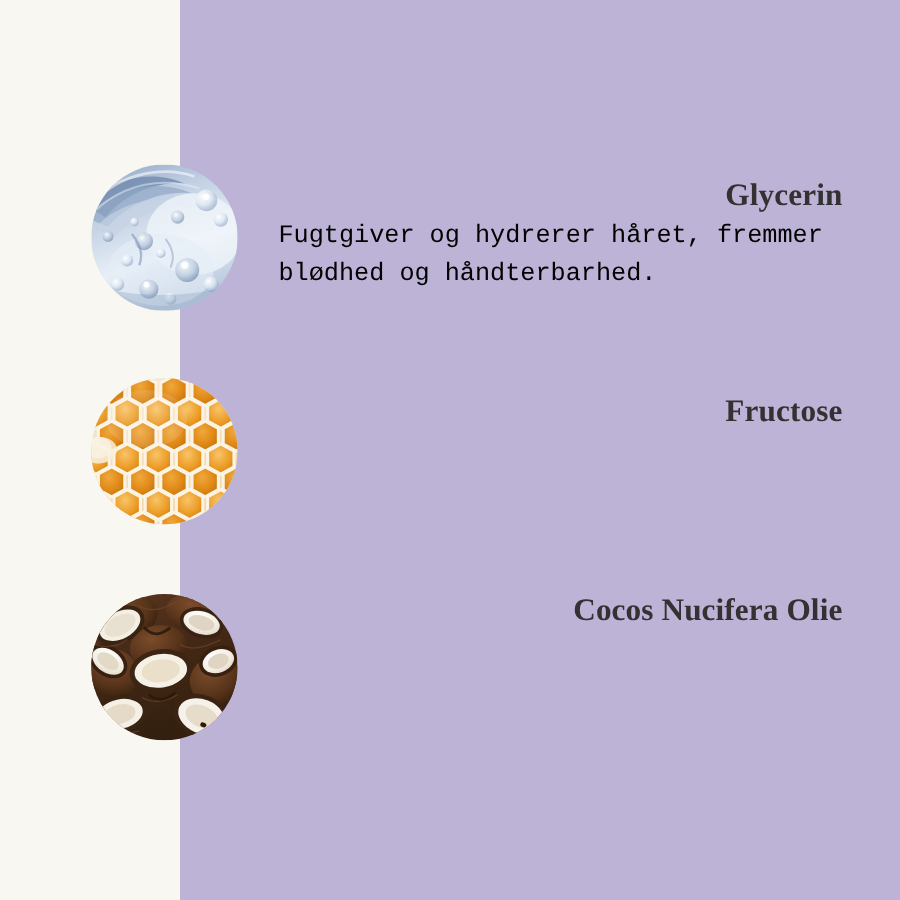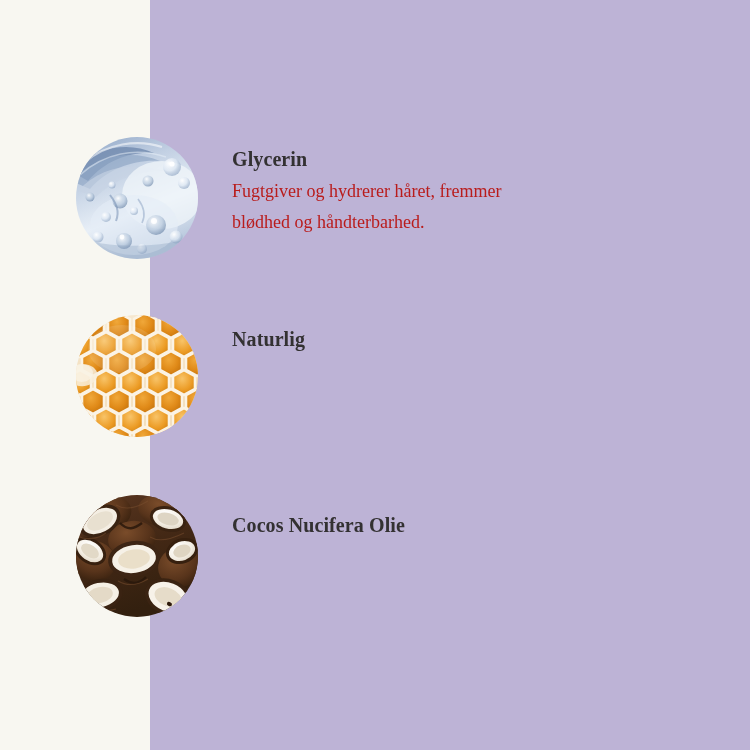--- a/index.html
+++ b/index.html
@@ -59,38 +59,39 @@
   .text-block {
     position: absolute;
     left: 232px;
     top: 0;
     width: 470px;
   }
 
   .title {
     font-family: "Liberation Serif", "DejaVu Serif", serif;
     font-weight: bold;
-    font-size: 20px;
+    font-size: 26px;
     line-height: 1.05;
     color: #333132;
     letter-spacing: 0.1px;
     margin: 0;
+    text-align: right;
   }
   .desc {
-    font-family: Liberation Serif, serif;
-    font-size: 18px;
+    font-family: Liberation Mono, monospace;
+    font-size: 21px;
     line-height: 31px;
-    color: #b91c1c;
+    color: #000000;
     margin: 6px 0 0 0;
     white-space: pre-line;
   }
 
   .row-1 .text-block { top: 12px; }
   .row-2 .text-block { top: 14px; }
-  .row-3 .text-block { top: 20px; }
+  .row-3 .text-block { top: 0; }
 </style>
 </head>
 <body>
 
 <div id="infographic">
 
   <div class="bg-left"></div>
   <div class="bg-right"></div>
 
   <div class="row row-1">
@@ -230,21 +231,21 @@
         </g>
 
         <path d="M -2 52 C 8 46, 20 50, 22 60 C 18 72, 4 74, -4 68 Z" fill="#F8EEDC" opacity="0.85"></path>
         <ellipse cx="6" cy="58" rx="11" ry="9" fill="#FAF4E7" opacity="0.7"></ellipse>
 
         <ellipse cx="46" cy="34" rx="34" ry="24" fill="#FFFFFF" opacity="0.12"></ellipse>
       </svg>
     </div>
 
     <div class="text-block">
-      <h2 class="title">Naturlig</h2>
+      <h2 class="title">Fructose</h2>
     </div>
   </div>
 
   <div class="row row-3">
     <div class="thumb">
       <svg viewBox="0 0 122 122" xmlns="http://www.w3.org/2000/svg" aria-hidden="true">
         <defs>
           <linearGradient id="c-bg" x1="0" y1="0" x2="0.3" y2="1">
             <stop offset="0%" stop-color="#5A3620"></stop>
             <stop offset="50%" stop-color="#432815"></stop>

